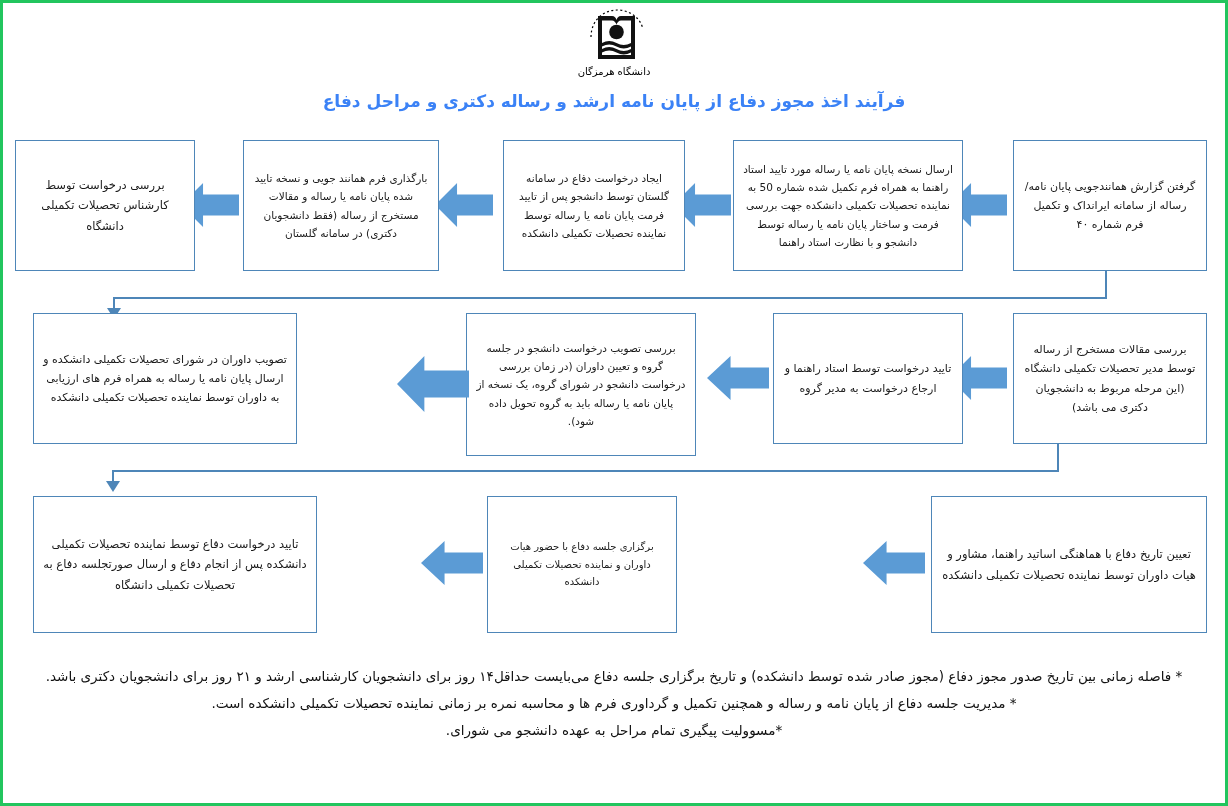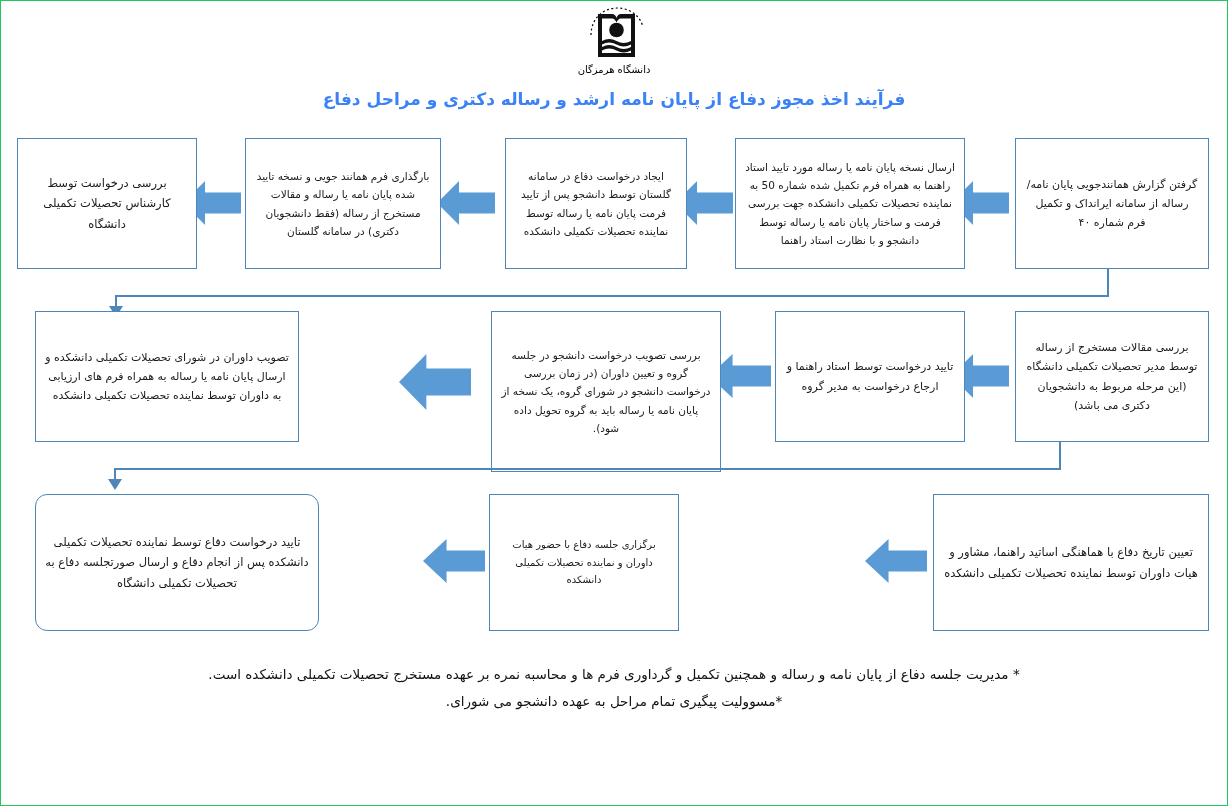--- a/index.html
+++ b/index.html
@@ -5,21 +5,21 @@
   html,body{margin:0;padding:0;}
   body{
     width:1228px;height:806px;
     background:#ffffff;
     font-family:"DejaVu Sans","Liberation Sans",sans-serif;
     overflow:hidden;
     position:relative;
   }
   .page{
     position:absolute;inset:0;
-    border:1px solid #22c55e;
+    border:3px solid #22c55e;
     box-sizing:border-box;
   }
 
   
   .logo-wrap{
     position:absolute;left:0;right:0;top:4px;
     display:flex;flex-direction:column;align-items:center;
   }
   .logo{width:86px;height:58px;position:relative;}
   .logo svg{display:block;}
@@ -153,21 +153,21 @@
   </div>
 
   <div class="arrow arrow-l" style="right:218px;top:353px;width:58px;height:44px;"></div>
 
   <div class="box" style="right:262px;top:310px;width:190px;height:131px;font-size:11px;">
     <span>تایید درخواست توسط استاد راهنما و ارجاع درخواست به مدیر گروه</span>
   </div>
 
   <div class="arrow arrow-l" style="right:456px;top:353px;width:62px;height:44px;"></div>
 
-  <div class="box" style="right:506px;top:310px;width:230px;height:161px;font-size:10.5px;">
+  <div class="box" style="right:529px;top:310px;width:230px;height:143px;font-size:10.5px;">
     <span>بررسی تصویب درخواست دانشجو در جلسه گروه و تعیین داوران (در زمان بررسی درخواست دانشجو در شورای گروه، یک نسخه از پایان نامه یا رساله باید به گروه تحویل داده شود).</span>
   </div>
 
   <div class="arrow arrow-l" style="right:756px;top:353px;width:72px;height:56px;"></div>
 
   <div class="box" style="right:928px;top:310px;width:264px;height:131px;font-size:11px;">
     <span>تصویب داوران در شورای تحصیلات تکمیلی دانشکده و ارسال پایان نامه یا رساله به همراه فرم های ارزیابی به داوران توسط نماینده تحصیلات تکمیلی دانشکده</span>
   </div>
 
   <div class="ln ln-v" style="right:166px;top:441px;height:28px;"></div>
@@ -180,22 +180,23 @@
   </div>
 
   <div class="arrow arrow-l" style="right:300px;top:538px;width:62px;height:44px;"></div>
 
   <div class="box" style="right:548px;top:493px;width:190px;height:137px;font-size:10px;">
     <span>برگزاری جلسه دفاع با حضور هیات داوران و نماینده تحصیلات تکمیلی دانشکده</span>
   </div>
 
   <div class="arrow arrow-l" style="right:742px;top:538px;width:62px;height:44px;"></div>
 
-  <div class="box" style="right:908px;top:493px;width:284px;height:137px;font-size:11.5px;border-radius:12px;">
+  <div class="box" style="right:908px;top:493px;width:284px;height:137px;font-size:11.5px;">
     <span>تایید درخواست دفاع توسط نماینده تحصیلات تکمیلی دانشکده پس از انجام دفاع و ارسال صورتجلسه دفاع به تحصیلات تکمیلی دانشگاه</span>
   </div>
 
   <div class="notes">
-    <div class="note n2">* مدیریت جلسه دفاع از پایان نامه و رساله و همچنین تکمیل و گرداوری فرم ها و محاسبه نمره بر عهده مستخرج تحصیلات تکمیلی دانشکده است.</div>
+    <div class="note n1">* فاصله زمانی بین تاریخ صدور مجوز دفاع (مجوز صادر شده توسط دانشکده) و تاریخ برگزاری جلسه دفاع می‌بایست حداقل۱۴ روز برای دانشجویان کارشناسی ارشد و ۲۱ روز برای دانشجویان دکتری باشد.</div>
+    <div class="note n2">* مدیریت جلسه دفاع از پایان نامه و رساله و همچنین تکمیل و گرداوری فرم ها و محاسبه نمره بر زمانی نماینده تحصیلات تکمیلی دانشکده است.</div>
     <div class="note n3">*مسوولیت پیگیری تمام مراحل به عهده دانشجو می شورای.</div>
   </div>
 
 </div>
 
 </body></html>

